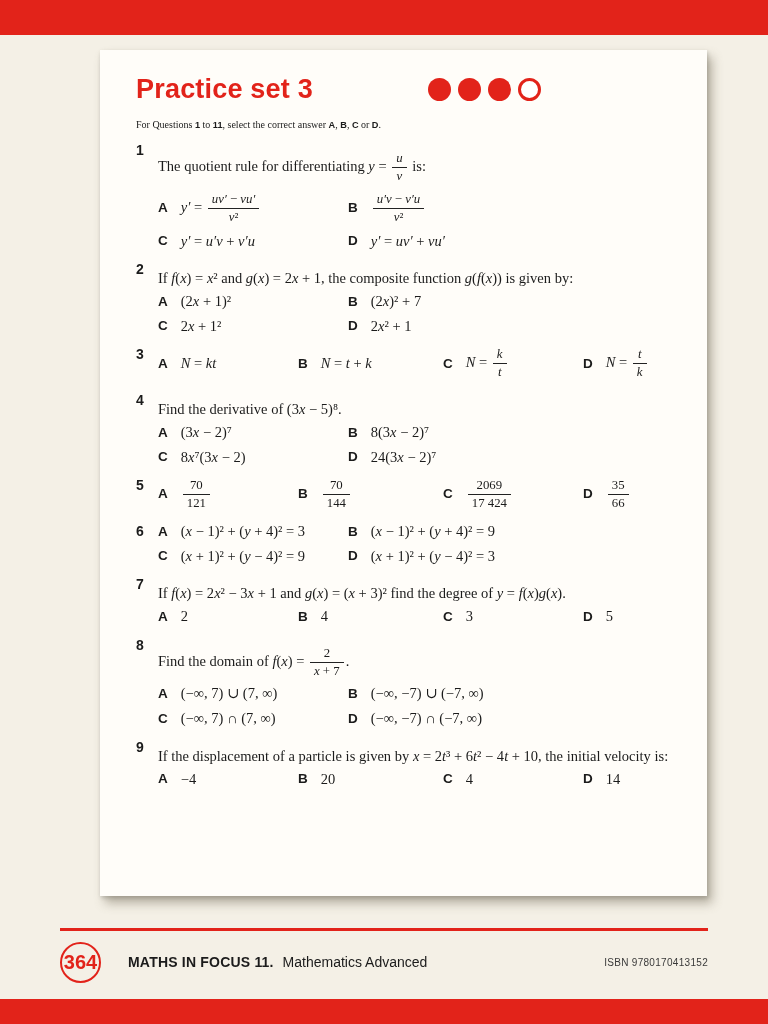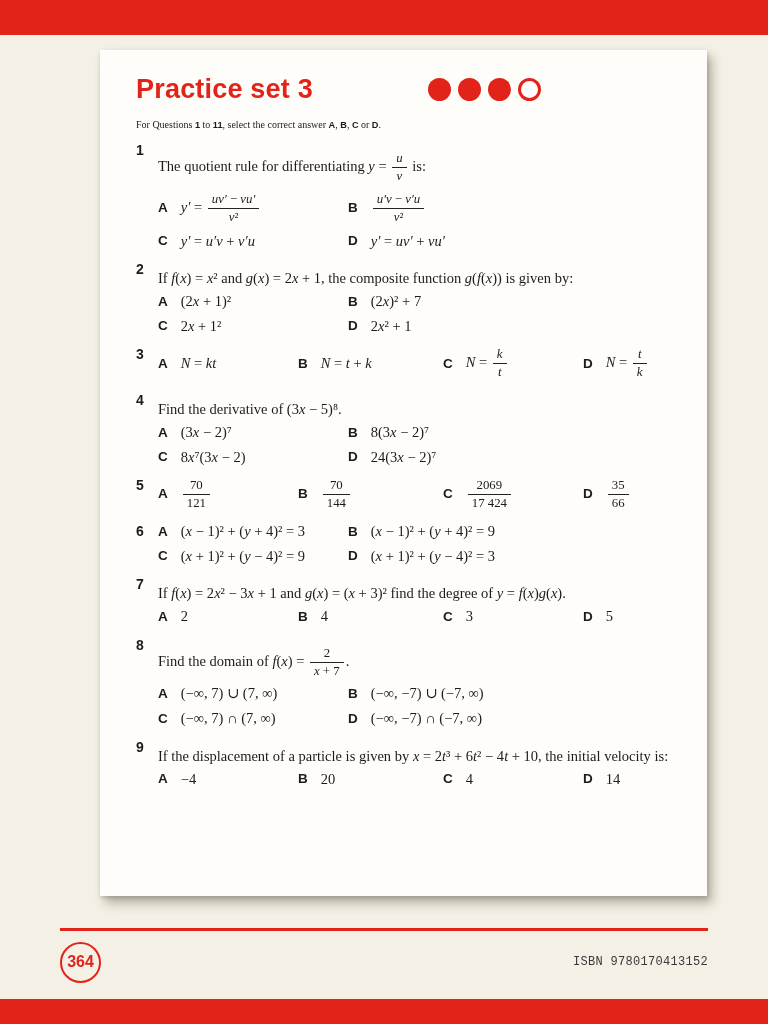--- a/index.html
+++ b/index.html
@@ -57,26 +57,26 @@
   .frac .num { border-bottom:1.2px solid #222; padding:0 4px; }
   .frac .den { padding:0 4px; }
 
   .footer { position:absolute; left:60px; right:60px; top:928px; }
   .footer-rule { height:2.5px; background:var(--red); }
   .footer-row { display:flex; align-items:center; margin-top:11px; }
   .page-circle {
     width:41px; height:41px; border:2.5px solid var(--red); border-radius:50%;
     display:flex; align-items:center; justify-content:center;
     color:var(--red); font-family:"Liberation Sans","DejaVu Sans",sans-serif;
-    font-weight:bold; font-size:16px; flex:0 0 41px;
+    font-weight:bold; font-size:20px; flex:0 0 41px;
   }
   .book-info { margin-left:27px; font-family:"Liberation Sans","DejaVu Sans",sans-serif; font-size:14px; white-space:nowrap; }
   .book-title { font-weight:bold; letter-spacing:.2px; }
   .book-subtitle { margin-left:5px; }
-  .isbn { margin-left:auto; font-family:Liberation Mono, monospace; font-size:12px; color:#3a3a3a; letter-spacing:.3px; }
+  .isbn { margin-left:auto; font-family:Liberation Sans, sans-serif; font-size:10px; color:#3a3a3a; letter-spacing:.3px; }
 </style>
 </head>
 <body>
 
 <div class="top-bar"></div>
 
 <div class="sheet">
   <div class="title-row">
     <h1 class="title">Practice set 3</h1>
     <div class="dots">
@@ -331,17 +331,21 @@
           </div>
         </div>
       </div>
     </div>
 </div>
 
 <div class="footer">
   <div class="footer-rule"></div>
   <div class="footer-row">
     <div class="page-circle">364</div>
+    <div class="book-info">
+      <span class="book-title">MATHS IN FOCUS 11.</span>
+      <span class="book-subtitle">Mathematics Advanced</span>
+    </div>
     <div class="isbn">ISBN 9780170413152</div>
   </div>
 </div>
 
 <div class="bottom-bar"></div>
 
 </body></html>

